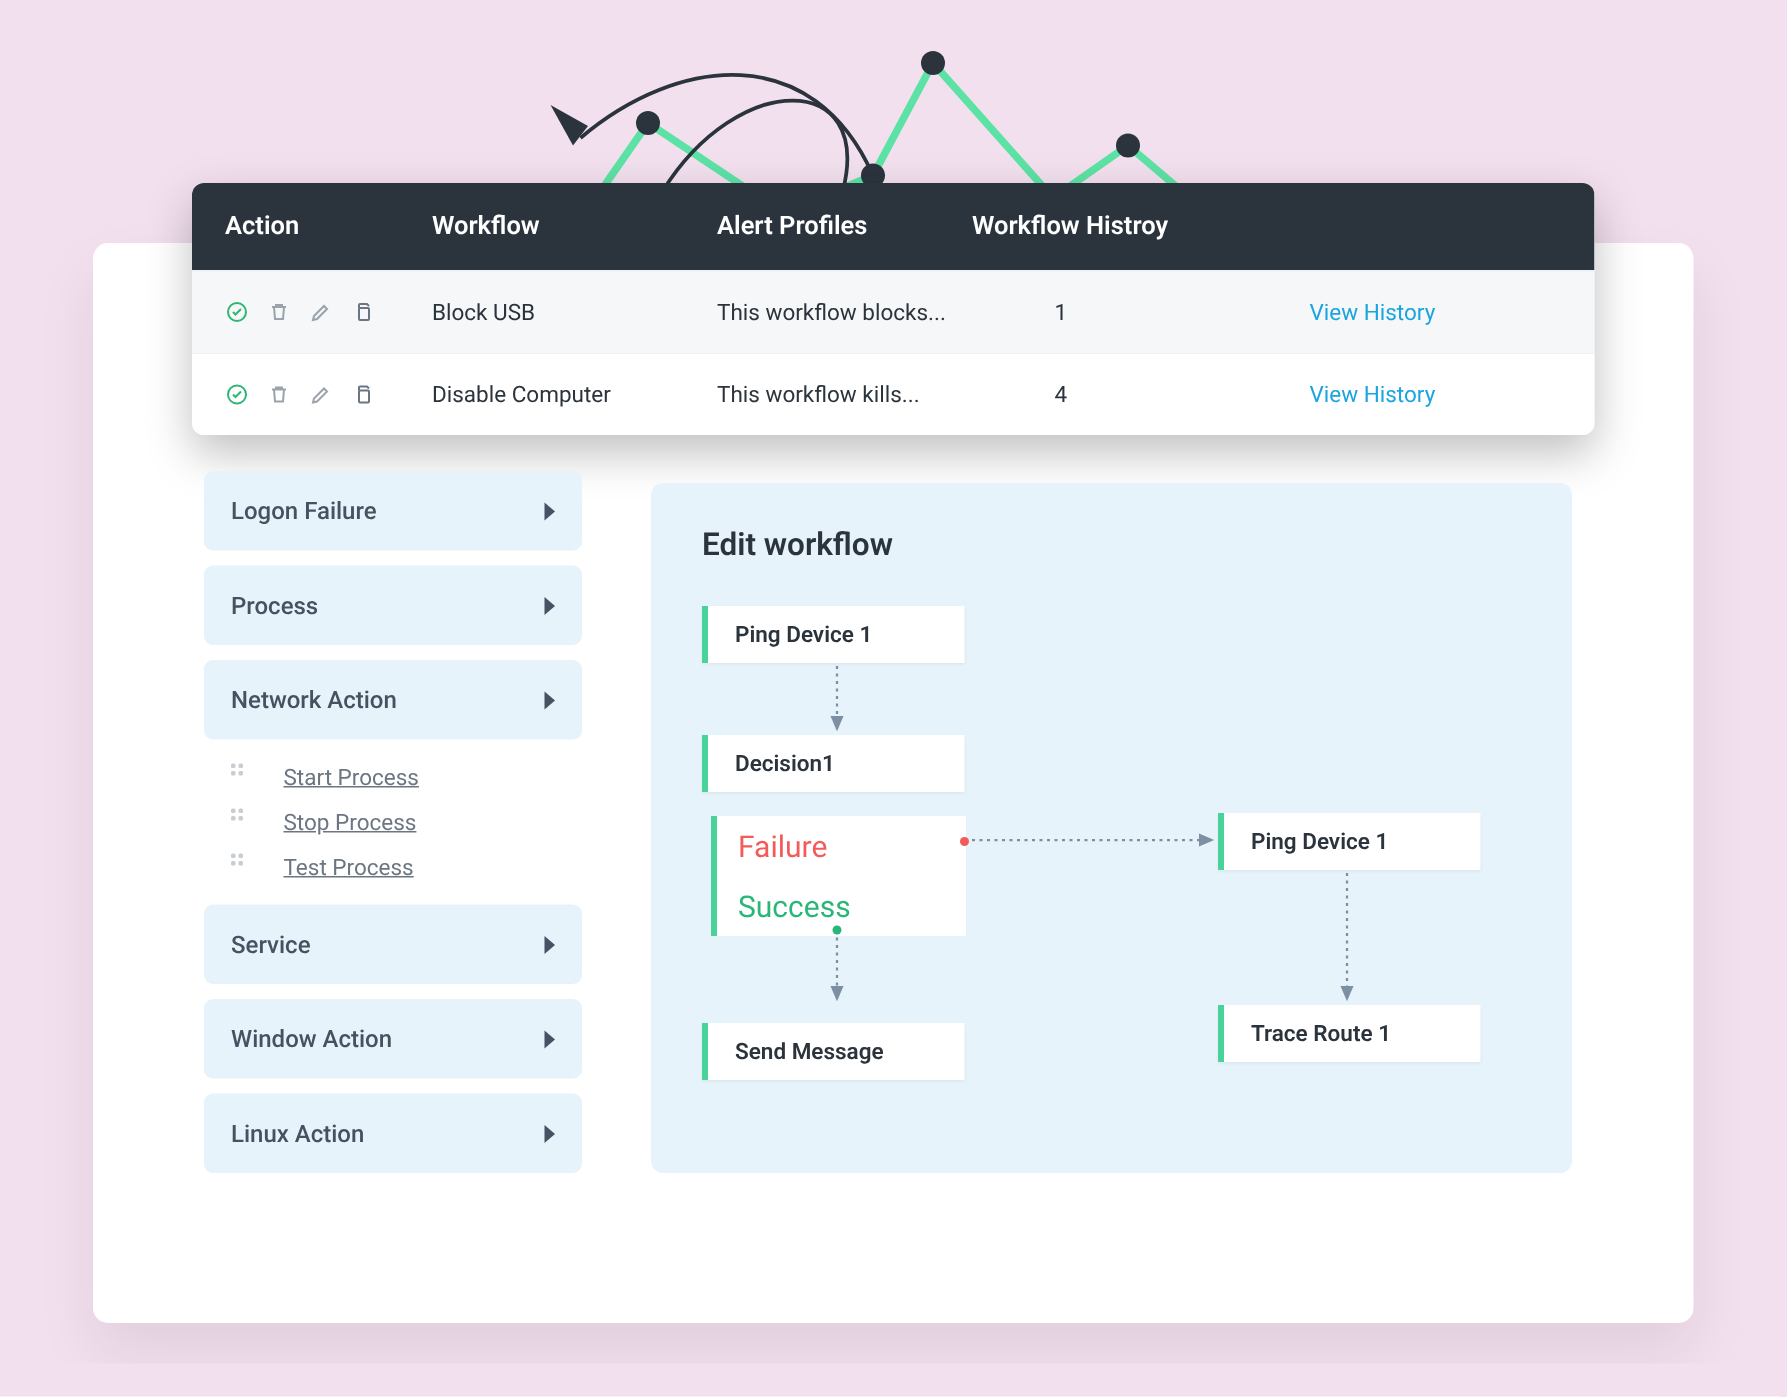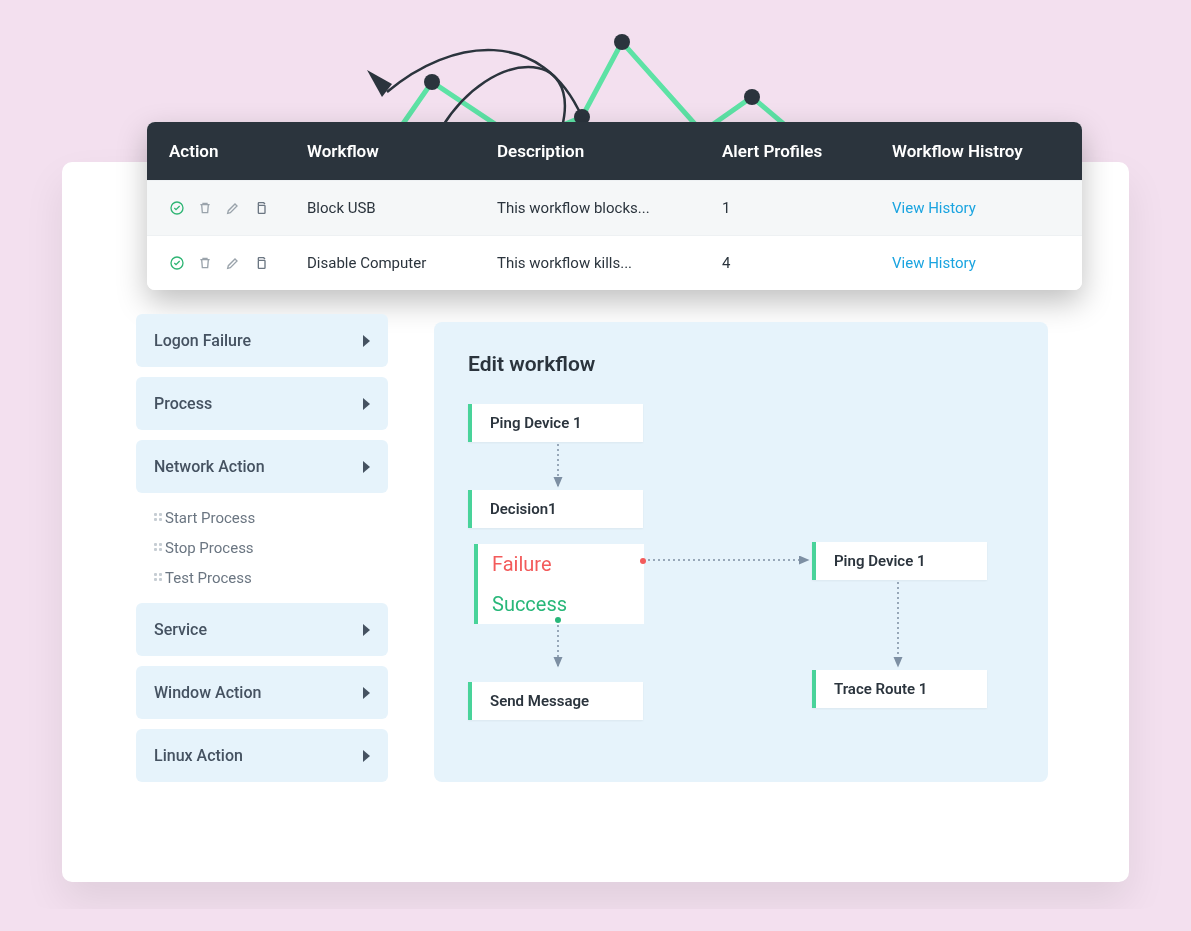--- a/index.html
+++ b/index.html
@@ -36,21 +36,20 @@
   }
   
   .table-panel {
     position: absolute;
     left: 106px; top: 100px;
     width: 935px;
     border-radius: 8px;
     overflow: hidden;
     box-shadow: 0 12px 30px rgba(0,0,0,0.25);
     background: #ffffff;
-    margin-left: 19px;
   }
   .thead {
     display: flex;
     align-items: center;
     background: #2b343d;
     color: #ffffff;
     font-weight: 600;
     height: 58px;
     font-size: 17px;
   }
@@ -102,21 +101,21 @@
     border-top: 6px solid transparent;
     border-bottom: 6px solid transparent;
     border-left: 7px solid #455261;
   }
   .sublist {
     padding: 6px 0 6px 18px;
     display: flex; flex-direction: column; gap: 12px;
     color: #6b7682;
     font-size: 15px;
   }
-  .sub-item { display: flex; align-items: center; gap: 1px; cursor: pointer; }
+  .sub-item { display: flex; align-items: flex-start; gap: 25px; cursor: pointer; text-decoration: underline; }
   .grip {
     width: 10px; height: 10px;
     display: inline-grid;
     grid-template-columns: 3px 3px;
     grid-template-rows: 3px 3px;
     gap: 2px;
   }
   .grip i { background: #c6cdd3; border-radius: 1px; display:block;}
   
   
@@ -184,21 +183,20 @@
     <path d="M420,105 C470,25 560,25 540,105" fill="none" stroke="#2b343d" stroke-width="2.5"></path>
     <polygon points="345,48 370,62 360,75" fill="#2b343d"></polygon>
   </svg>
 
   <div class="card"></div>
 
   <div class="table-panel">
     <div class="thead">
       <div class="col-action">Action</div>
       <div class="col-workflow">Workflow</div>
-      <div class="col-desc">Description</div>
       <div class="col-alert">Alert Profiles</div>
       <div class="col-history">Workflow Histroy</div>
     </div>
 
     <div class="trow">
       <div class="action-icons">
         <span class="ic ic-check">
           <svg viewBox="0 0 24 24" fill="none" stroke-width="2">
               <circle cx="12" cy="12" r="9"></circle>
               <path d="M8 12l2.5 2.5L16 9"></path>

